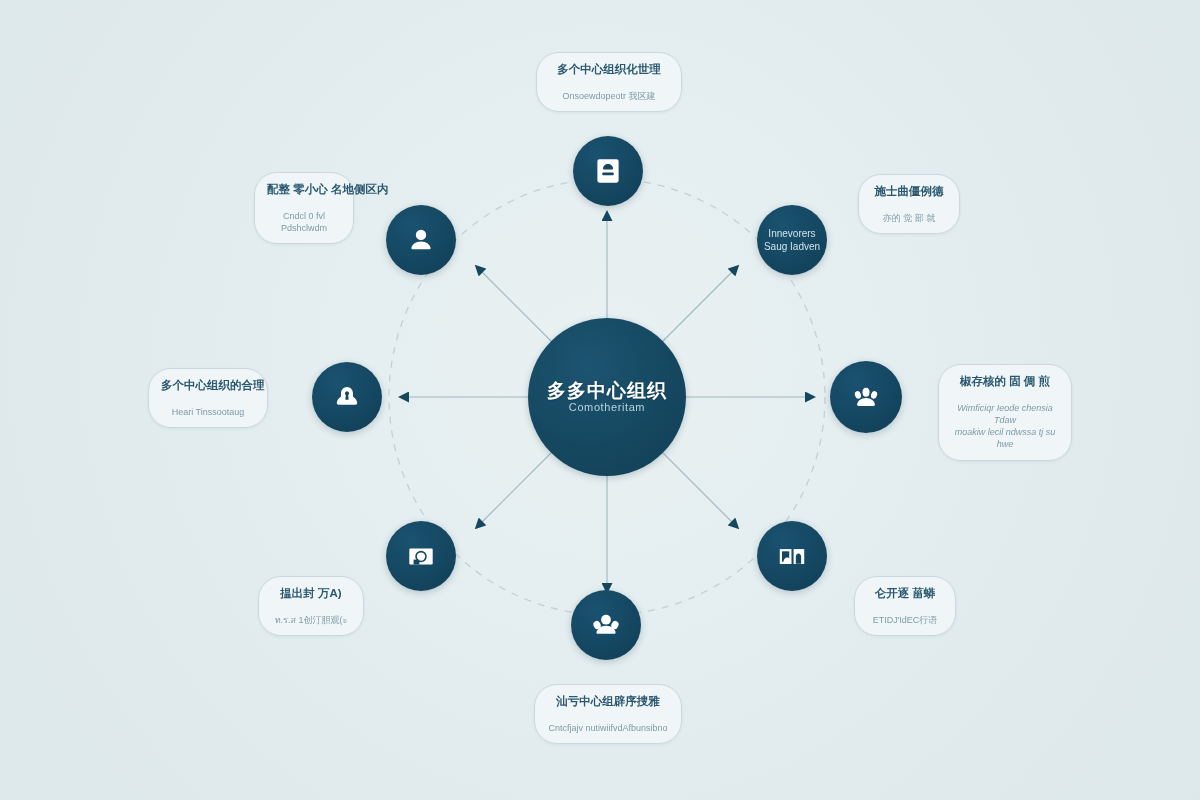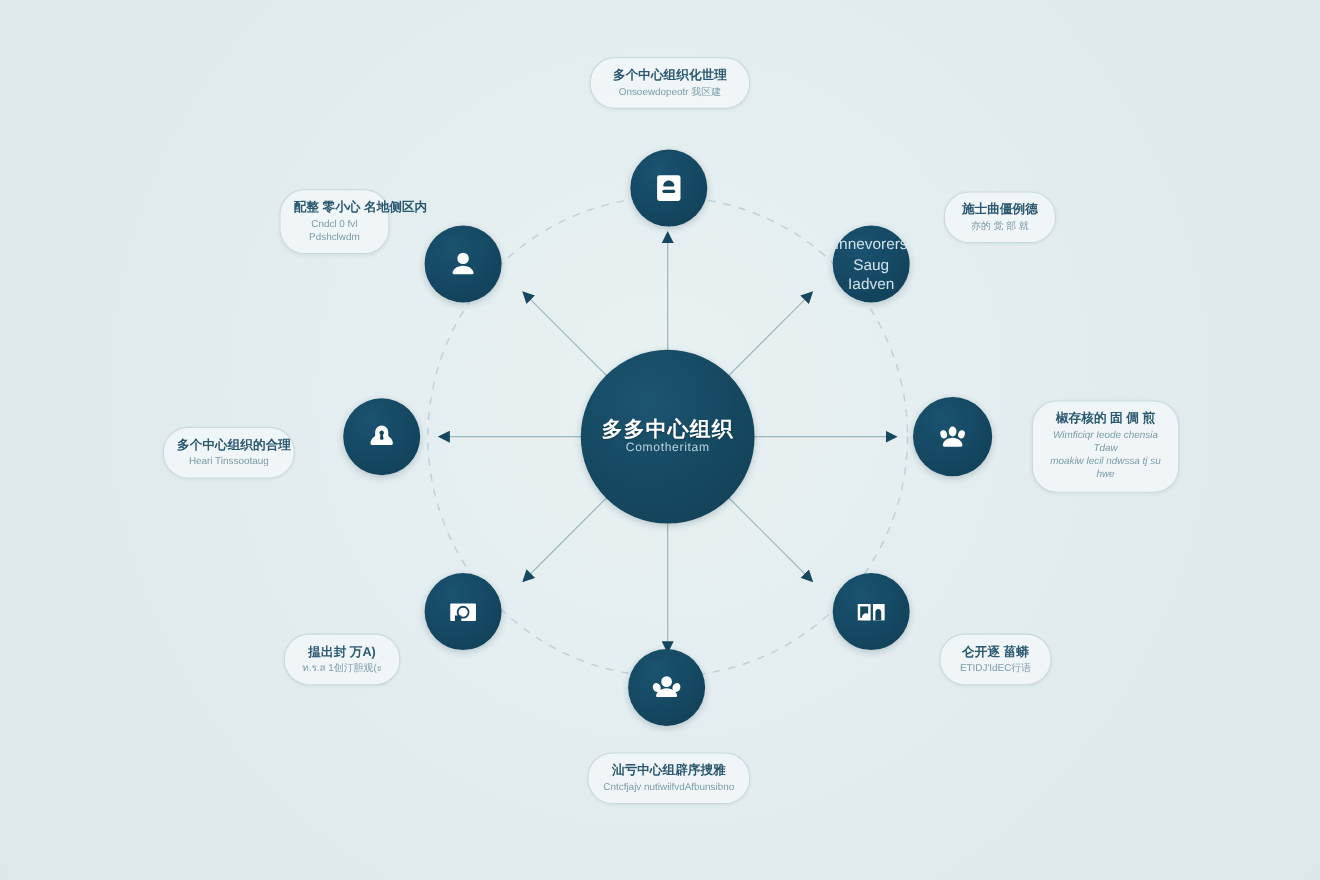--- a/index.html
+++ b/index.html
@@ -60,21 +60,21 @@
   .center-sub {
     color: #b9d2dd;
     font-size: 11px;
     margin-top: 0;
     letter-spacing: 0.6px;
     filter: blur(0.65px);
   }
 
   .node-text {
     color: #cfe2ea;
-    font-size: 14px;
+    font-size: 10px;
     line-height: 1.35;
     text-align: center;
     filter: blur(0.6px);
     padding: 0 6px;
   }
 
   .node-icon {
     width: 34px;
     height: 34px;
     display: block;
@@ -96,21 +96,21 @@
     font-size: 11.5px;
     font-weight: bold;
     line-height: 1.3;
     filter: blur(0.5px);
     white-space: nowrap;
   }
   .callout .c-sub {
     color: #7d9aa8;
     font-size: 9px;
     line-height: 1.35;
-    margin-top: 0;
+    margin-top: 13px;
     filter: blur(0.55px);
   }
 </style>
 </head>
 <body>
 
 <div id="stage">
 
   <svg id="wires" viewBox="0 0 1200 800">
     <defs>
@@ -223,21 +223,21 @@
   <div class="callout" style="left:254px; top:172px; width:100px;">
     <div class="c-title">配整 零小心 名地侧区内</div>
     <div class="c-sub">Cndcl 0 fvl Pdshclwdm</div>
   </div>
 
   <div class="callout" style="left:858px; top:174px; width:102px;">
     <div class="c-title">施士曲僵例德</div>
     <div class="c-sub">亦的 觉 部 就</div>
   </div>
 
-  <div class="callout" style="left:148px; top:388px; width:120px;">
+  <div class="callout" style="left:148px; top:368px; width:120px;">
     <div class="c-title">多个中心组织的合理</div>
     <div class="c-sub">Heari Tinssootaug</div>
   </div>
 
   <div class="callout" style="left:938px; top:364px; width:134px;">
     <div class="c-title">椒存核的 固 倜 煎</div>
     <div class="c-sub" style="white-space:pre-line;font-style:italic;">Wimficiqr Ieode chensia Tdaw
 moakiw lecil ndwssa tj su hwe</div>
   </div>
 

